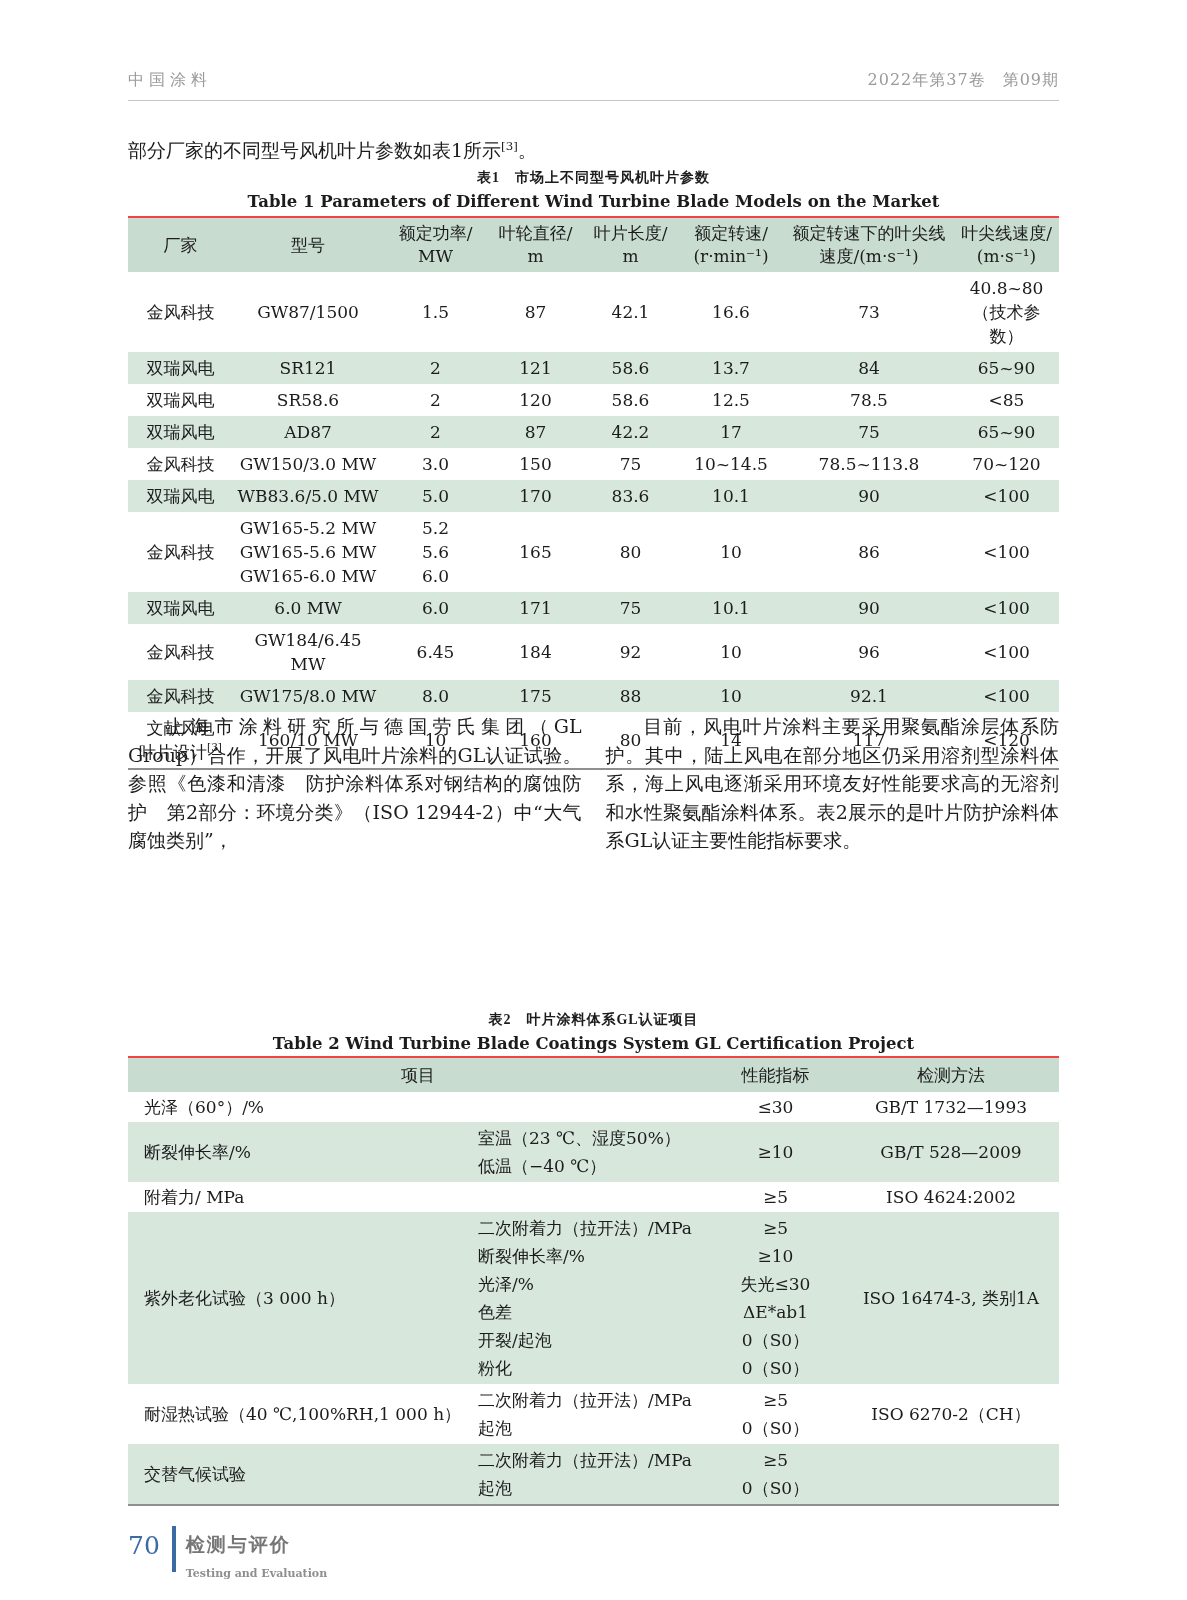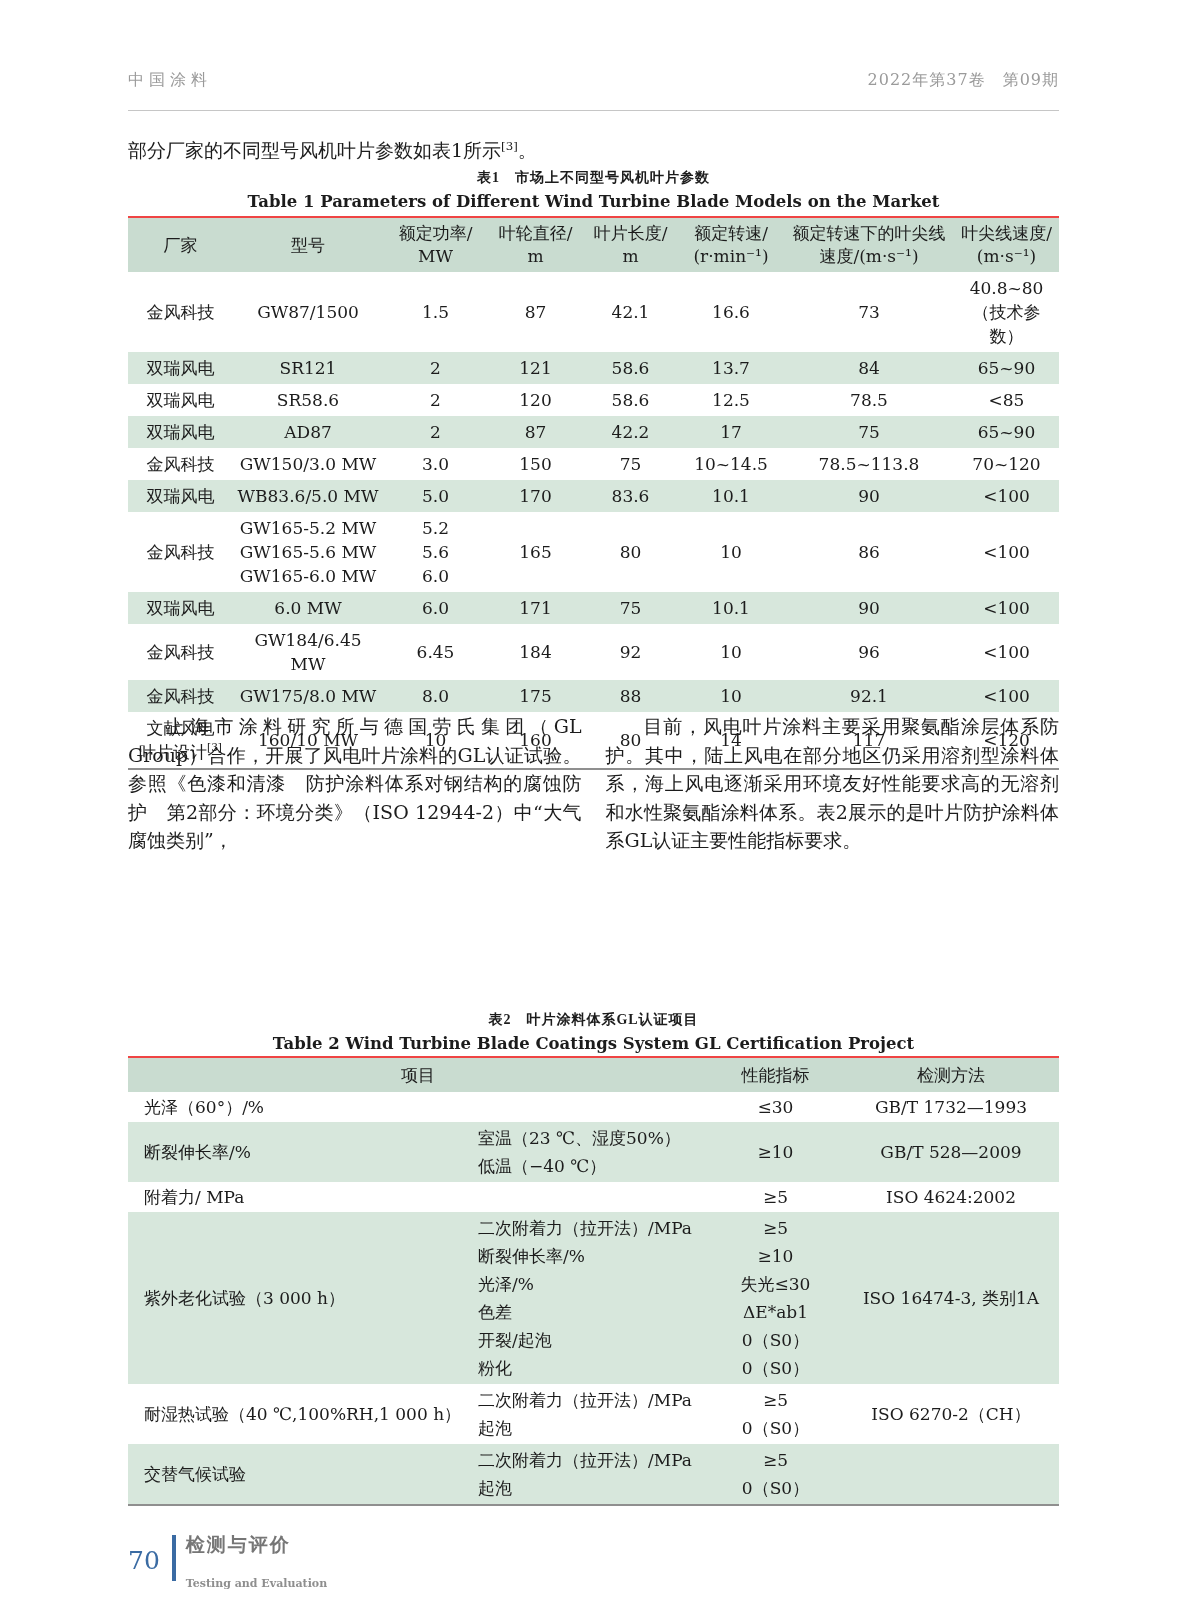--- a/index.html
+++ b/index.html
@@ -9,21 +9,21 @@
     --ink:#1c1c1c;
   }
   *{box-sizing:border-box;margin:0;padding:0;}
   html,body{background:#ffffff;}
   body{font-family:"DejaVu Serif","Liberation Serif",serif;color:var(--ink);}
   .page{position:relative;width:1187px;height:1600px;background:#fff;overflow:hidden;}
 
   
   .page-header{position:absolute;top:70px;left:128px;width:931px;
     display:flex;justify-content:space-between;align-items:flex-end;
-    color:#9a9a9a;font-size:16px;border-bottom:1px solid #c6c6c6;padding-bottom:19px;}
+    color:#9a9a9a;font-size:16px;border-bottom:1px solid #c6c6c6;padding-bottom:9px;}
   .journal{letter-spacing:5px;}
   .issue{letter-spacing:1px;}
 
   .intro{position:absolute;top:136px;left:128px;width:931px;font-size:19px;line-height:28px;}
   sup{font-size:0.62em;vertical-align:super;line-height:0;}
 
   .tbl-title{position:absolute;left:128px;width:931px;text-align:center;font-weight:bold;}
   .tbl-title .cn{font-size:14px;line-height:24px;font-family:Liberation Serif, serif;letter-spacing:1px;}
   .tbl-title .en{font-size:16.5px;line-height:24px;}
   #t1-title{top:166px;}
@@ -54,26 +54,26 @@
   #table2-wrap{position:absolute;top:1056px;left:128px;}
   .t2 th{font-size:17px;line-height:20px;padding:7px 18px;text-align:center;vertical-align:middle;}
   .t2 td{font-size:17px;vertical-align:middle;padding:2px 0;}
   .t2 td.item{text-align:left;padding-left:16px;line-height:26px;}
   .t2 td.sub{text-align:left;}
   .t2 td.idx{text-align:center;}
   .t2 td.method{text-align:center;}
   .t2 .line{line-height:28px;}
 
   
-  .footer{position:absolute;top:1524px;left:128px;display:flex;align-items:center;}
+  .footer{position:absolute;top:1524px;left:128px;display:flex;align-items:flex-start;}
   .page-no{font-size:25px;color:var(--footer-blue);margin-top:7px;}
   .footer-bar{width:4px;height:46px;background:var(--footer-blue);margin:2px 10px 0 12px;}
   .sec-cn{font-size:19px;font-weight:bold;color:#767676;letter-spacing:2px;
     font-family:"DejaVu Sans","Liberation Sans",sans-serif;margin-top:8px;}
-  .sec-en{font-size:11px;font-weight:bold;color:#8e8e8e;margin-top:19px;}
+  .sec-en{font-size:11px;font-weight:bold;color:#8e8e8e;margin-top:9px;}
 </style>
 </head>
 <body>
 
 <div class="page">
 
   <div class="page-header">
     <span class="journal">中国涂料</span>
     <span class="issue">2022年第37卷　第09期</span>
   </div>

